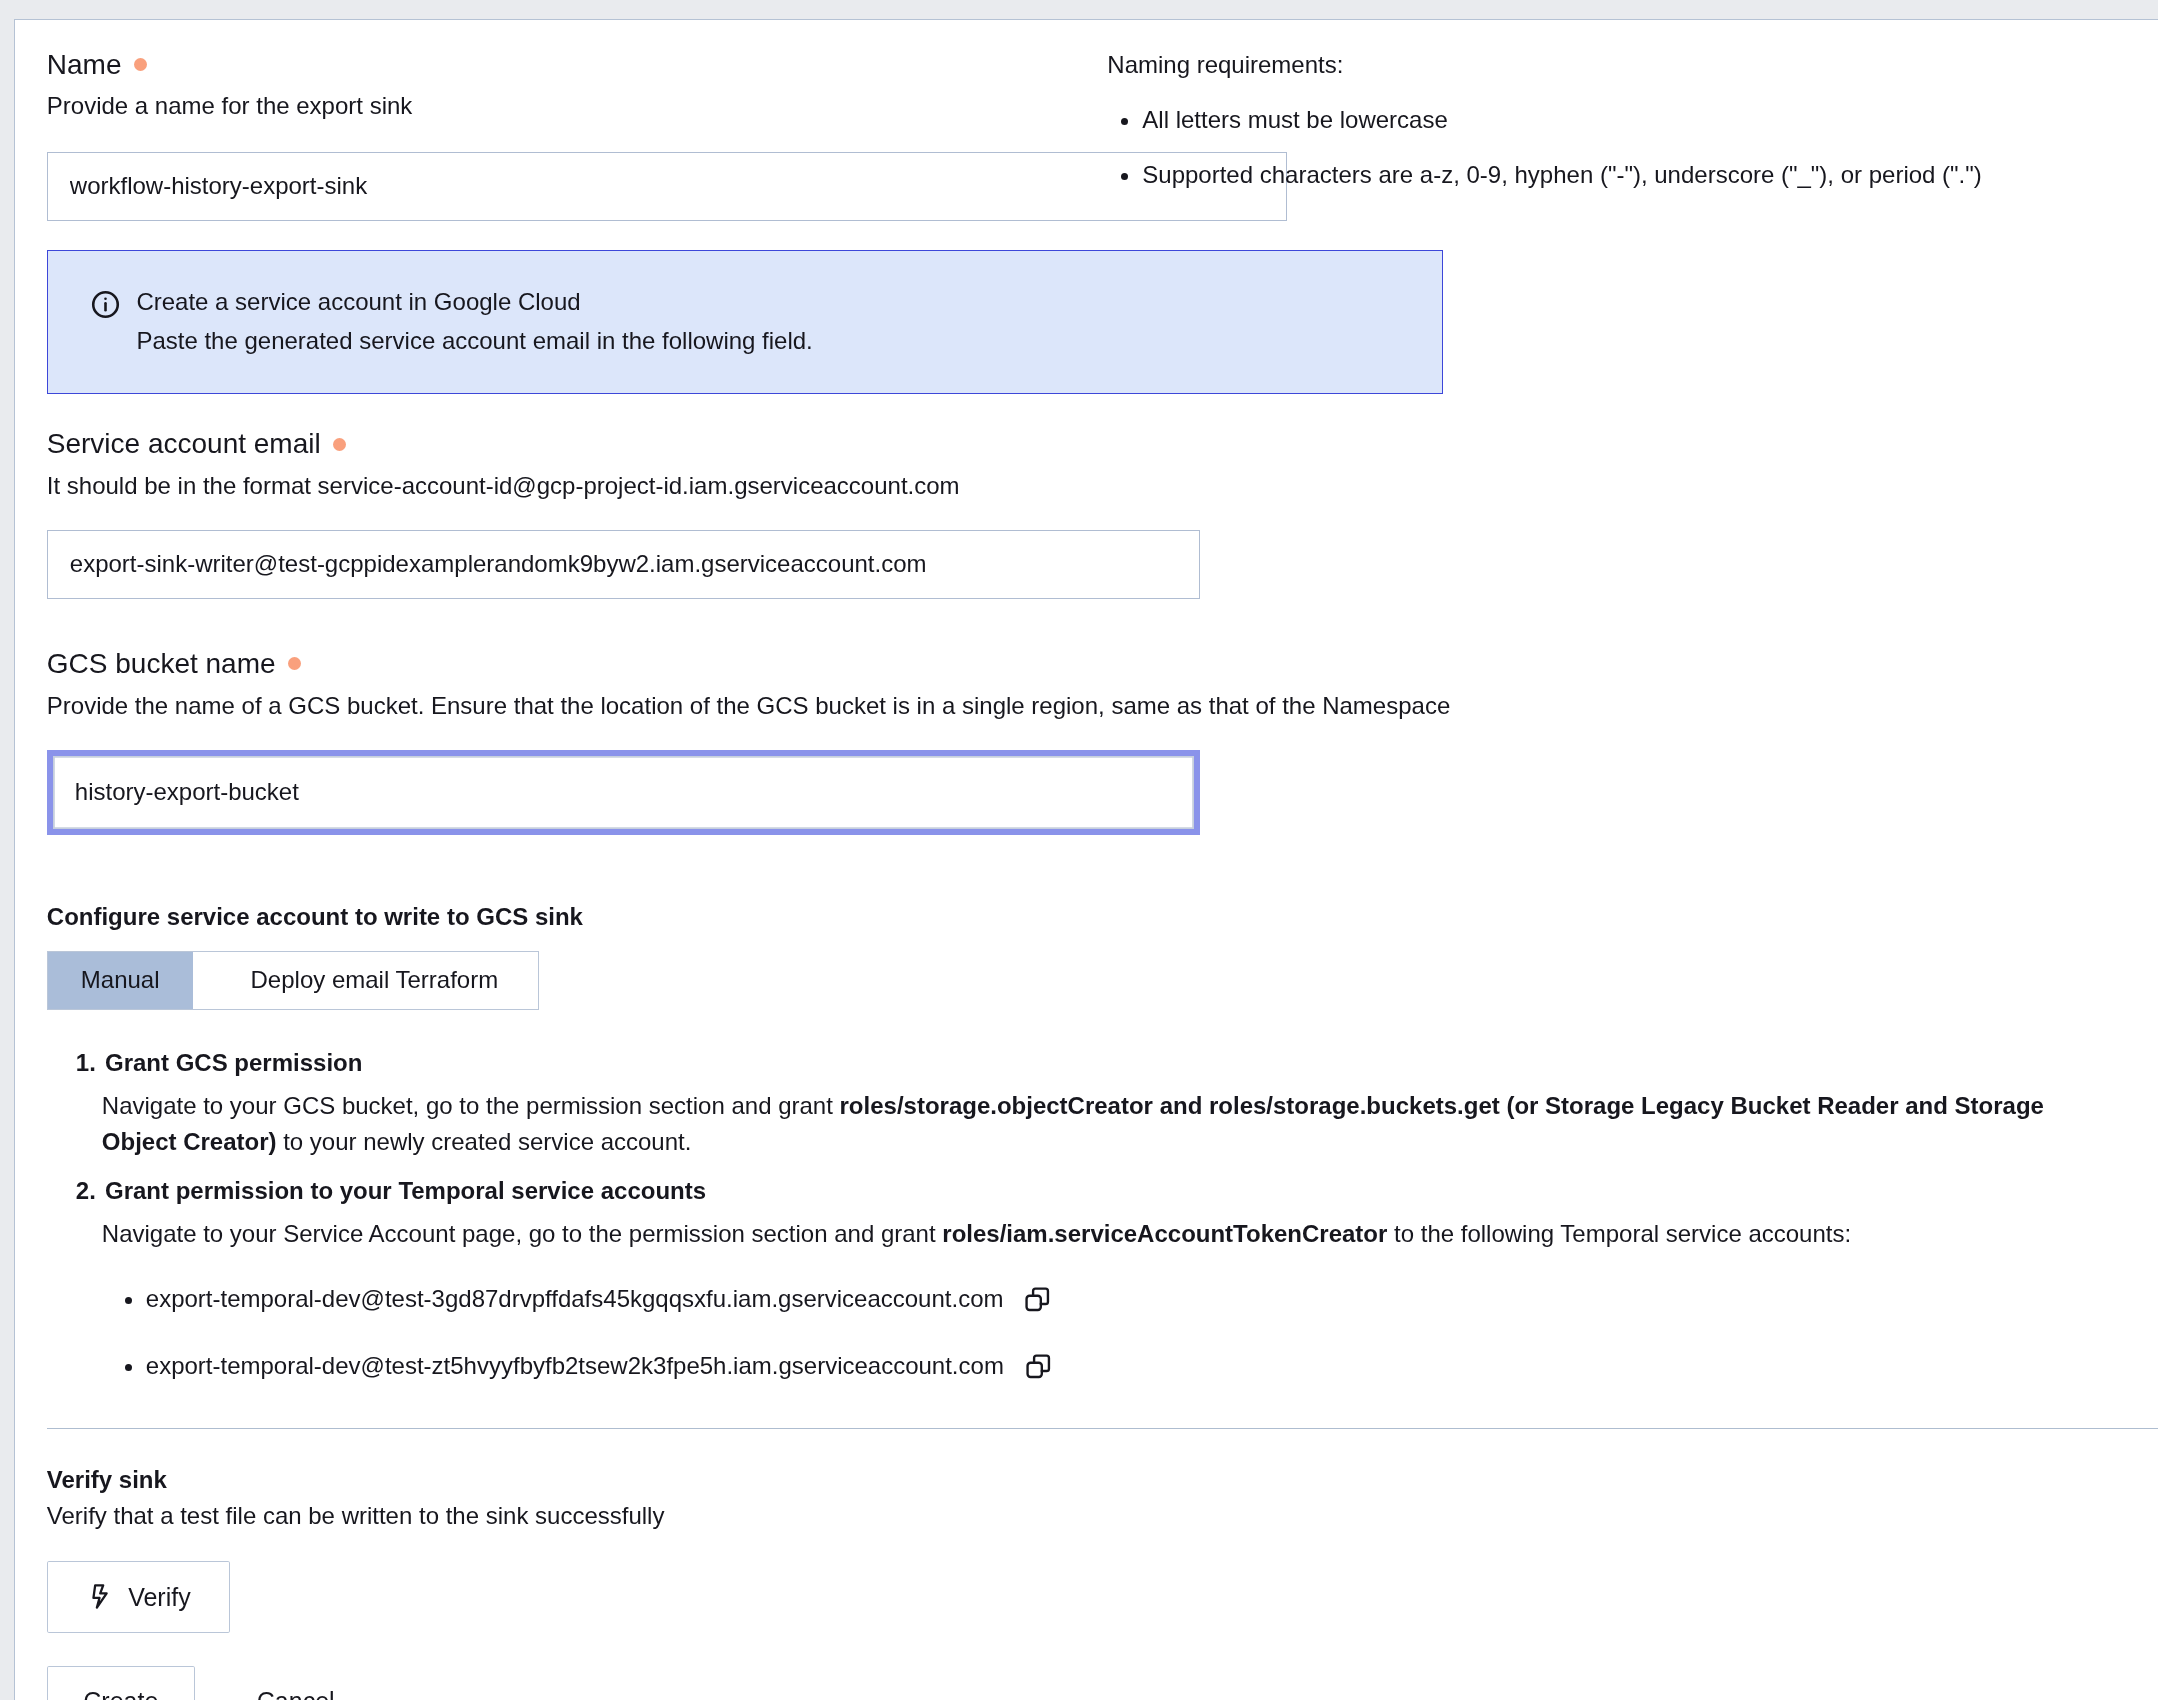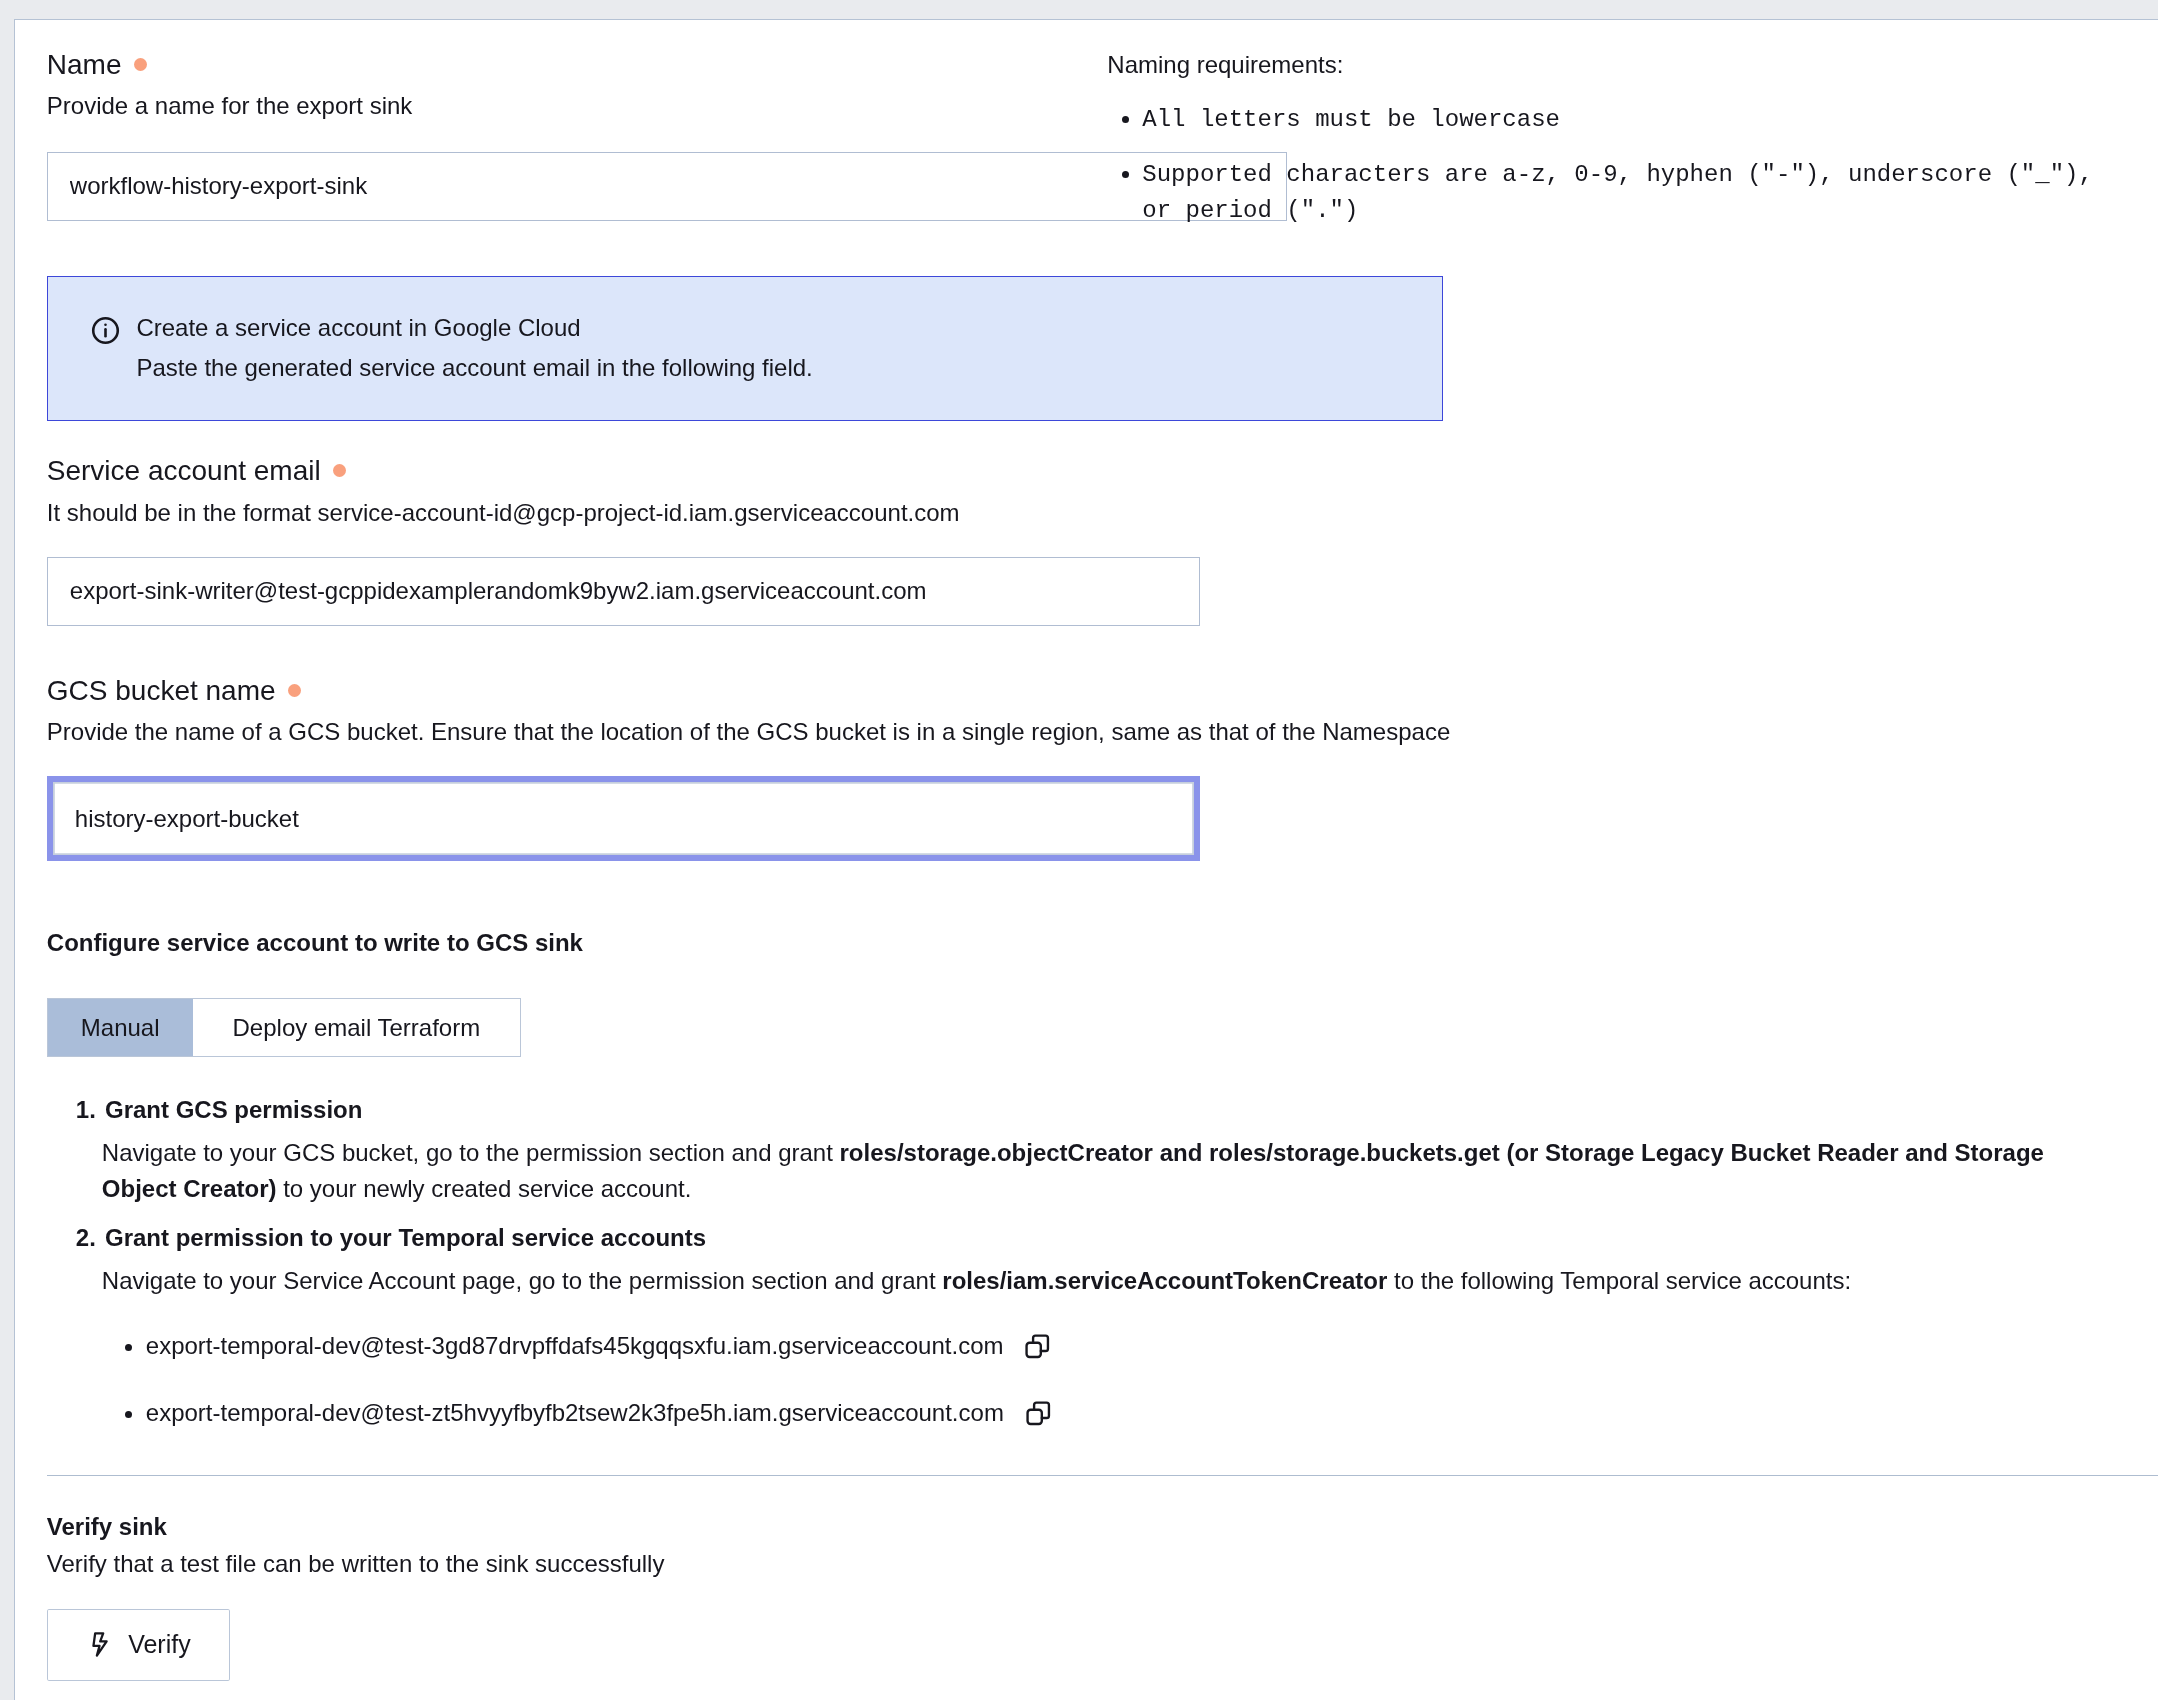--- a/index.html
+++ b/index.html
@@ -47,21 +47,21 @@
   .name-input-wrap { width: 1240px; margin-top: 27.5px; }
   .input-wide { width: 1153px; margin-top: 26px; }
   .focused-input {
     border: 6.4px solid #8a93ea;
     box-shadow: inset 0 0 0 1.8px #c6cfdd;
     height: 85px;
   }
 
   .nr-title { font-size: 24px; line-height: 1.3; }
   .nr-list { margin: 22px 0 0; padding-left: 35px; }
-  .nr-list li { font-size: 24px; margin-bottom: 18.4px; line-height: 1.5; font-family: Liberation Mono, monospace; }
+  .nr-list li { font-size: 24px; margin-bottom: 18.4px; line-height: 1.5; }
 
   .info-banner {
     margin-top: 29px;
     width: 1396px;
     box-sizing: border-box;
     border: 1.8px solid #3d47d9;
     background: #dce6fa;
     padding: 37px 27.5px 37px 42px;
     display: flex;
     align-items: flex-start;
@@ -69,21 +69,21 @@
   .info-icon { flex: none; margin-top: 0.9px; }
   .info-text { margin-left: 15.6px; }
   .info-title { font-weight: 400; font-size: 24px; line-height: 1.2; }
   .info-desc { font-size: 24px; margin-top: 11px; line-height: 1.2; }
 
   .section-sa { margin-top: 33px; }
   .section-gcs { margin-top: 48px; }
 
   .configure-title { margin-top: 68px; font-weight: 700; font-size: 24px; }
 
-  .tabs { display: inline-flex; border: 1.8px solid #bac6d8; margin-top: 41px; }
+  .tabs { display: inline-flex; border: 1.8px solid #bac6d8; margin-top: 20px; gap: 18px; }
   .tab {
     height: 57px;
     display: flex;
     align-items: center;
     justify-content: center;
     font-size: 24px;
     padding: 0 33px;
     background: #fff;
   }
   .tab.selected { background: #aabdd9; }

